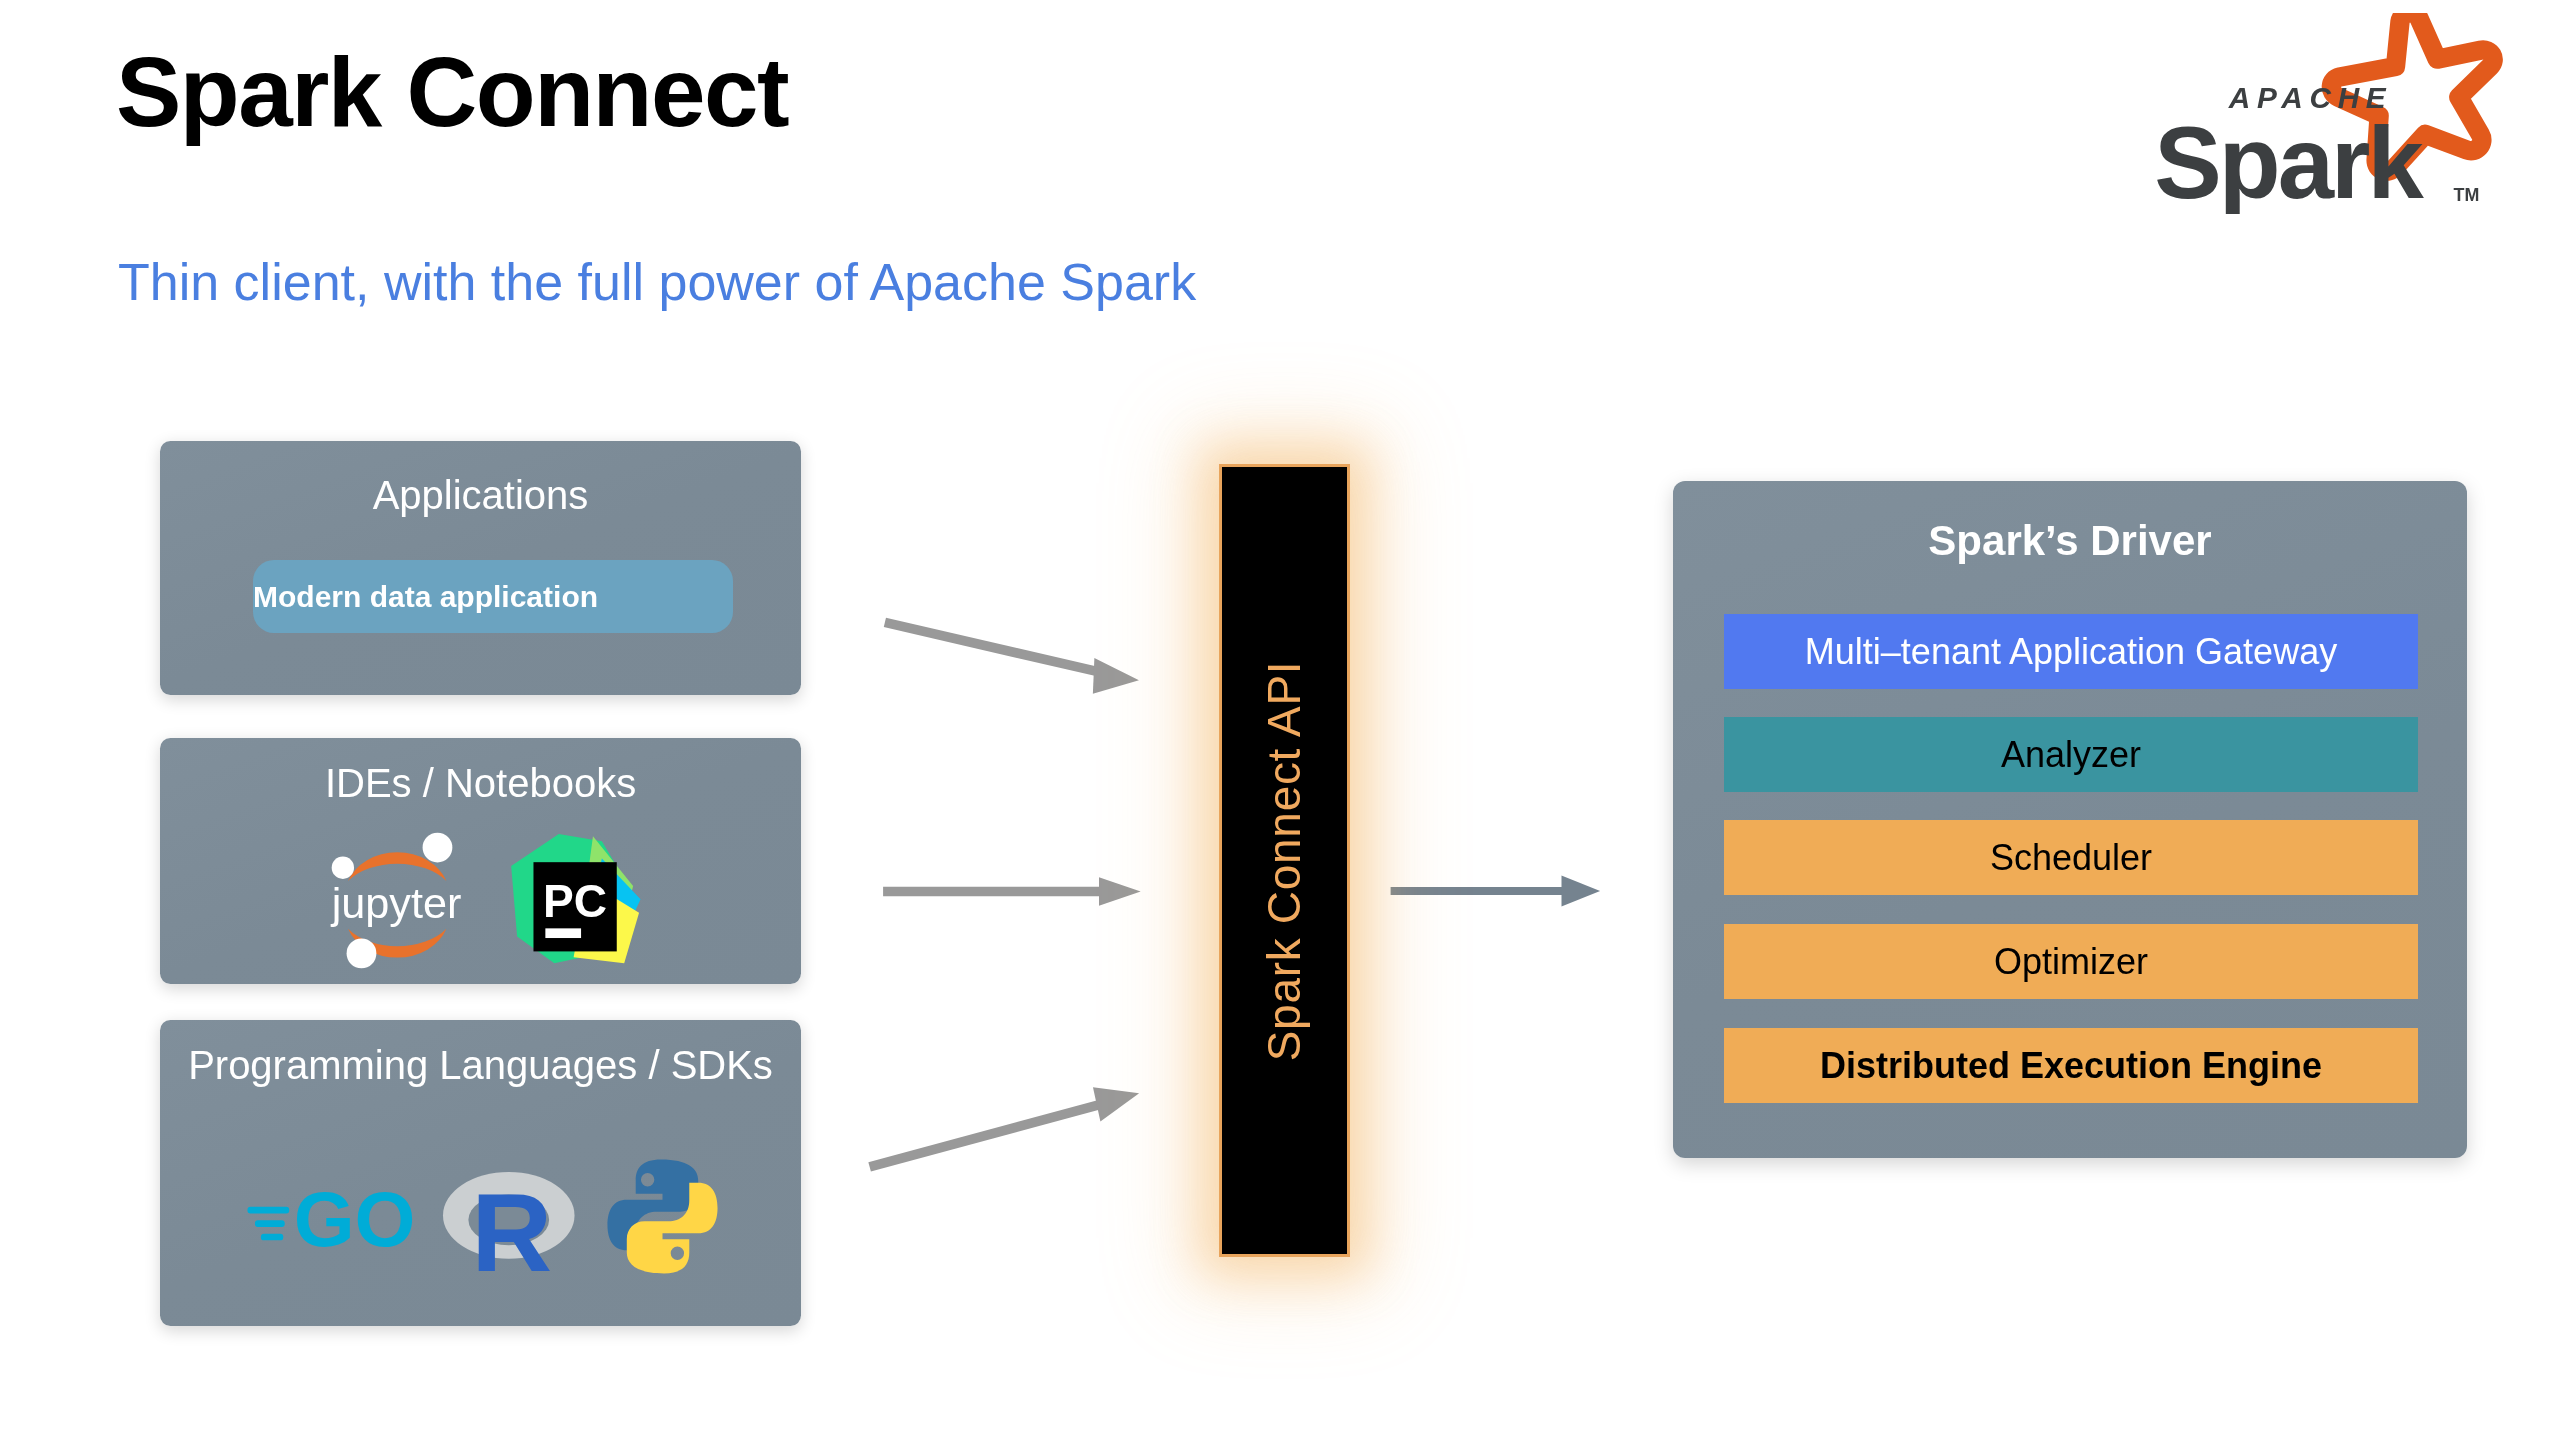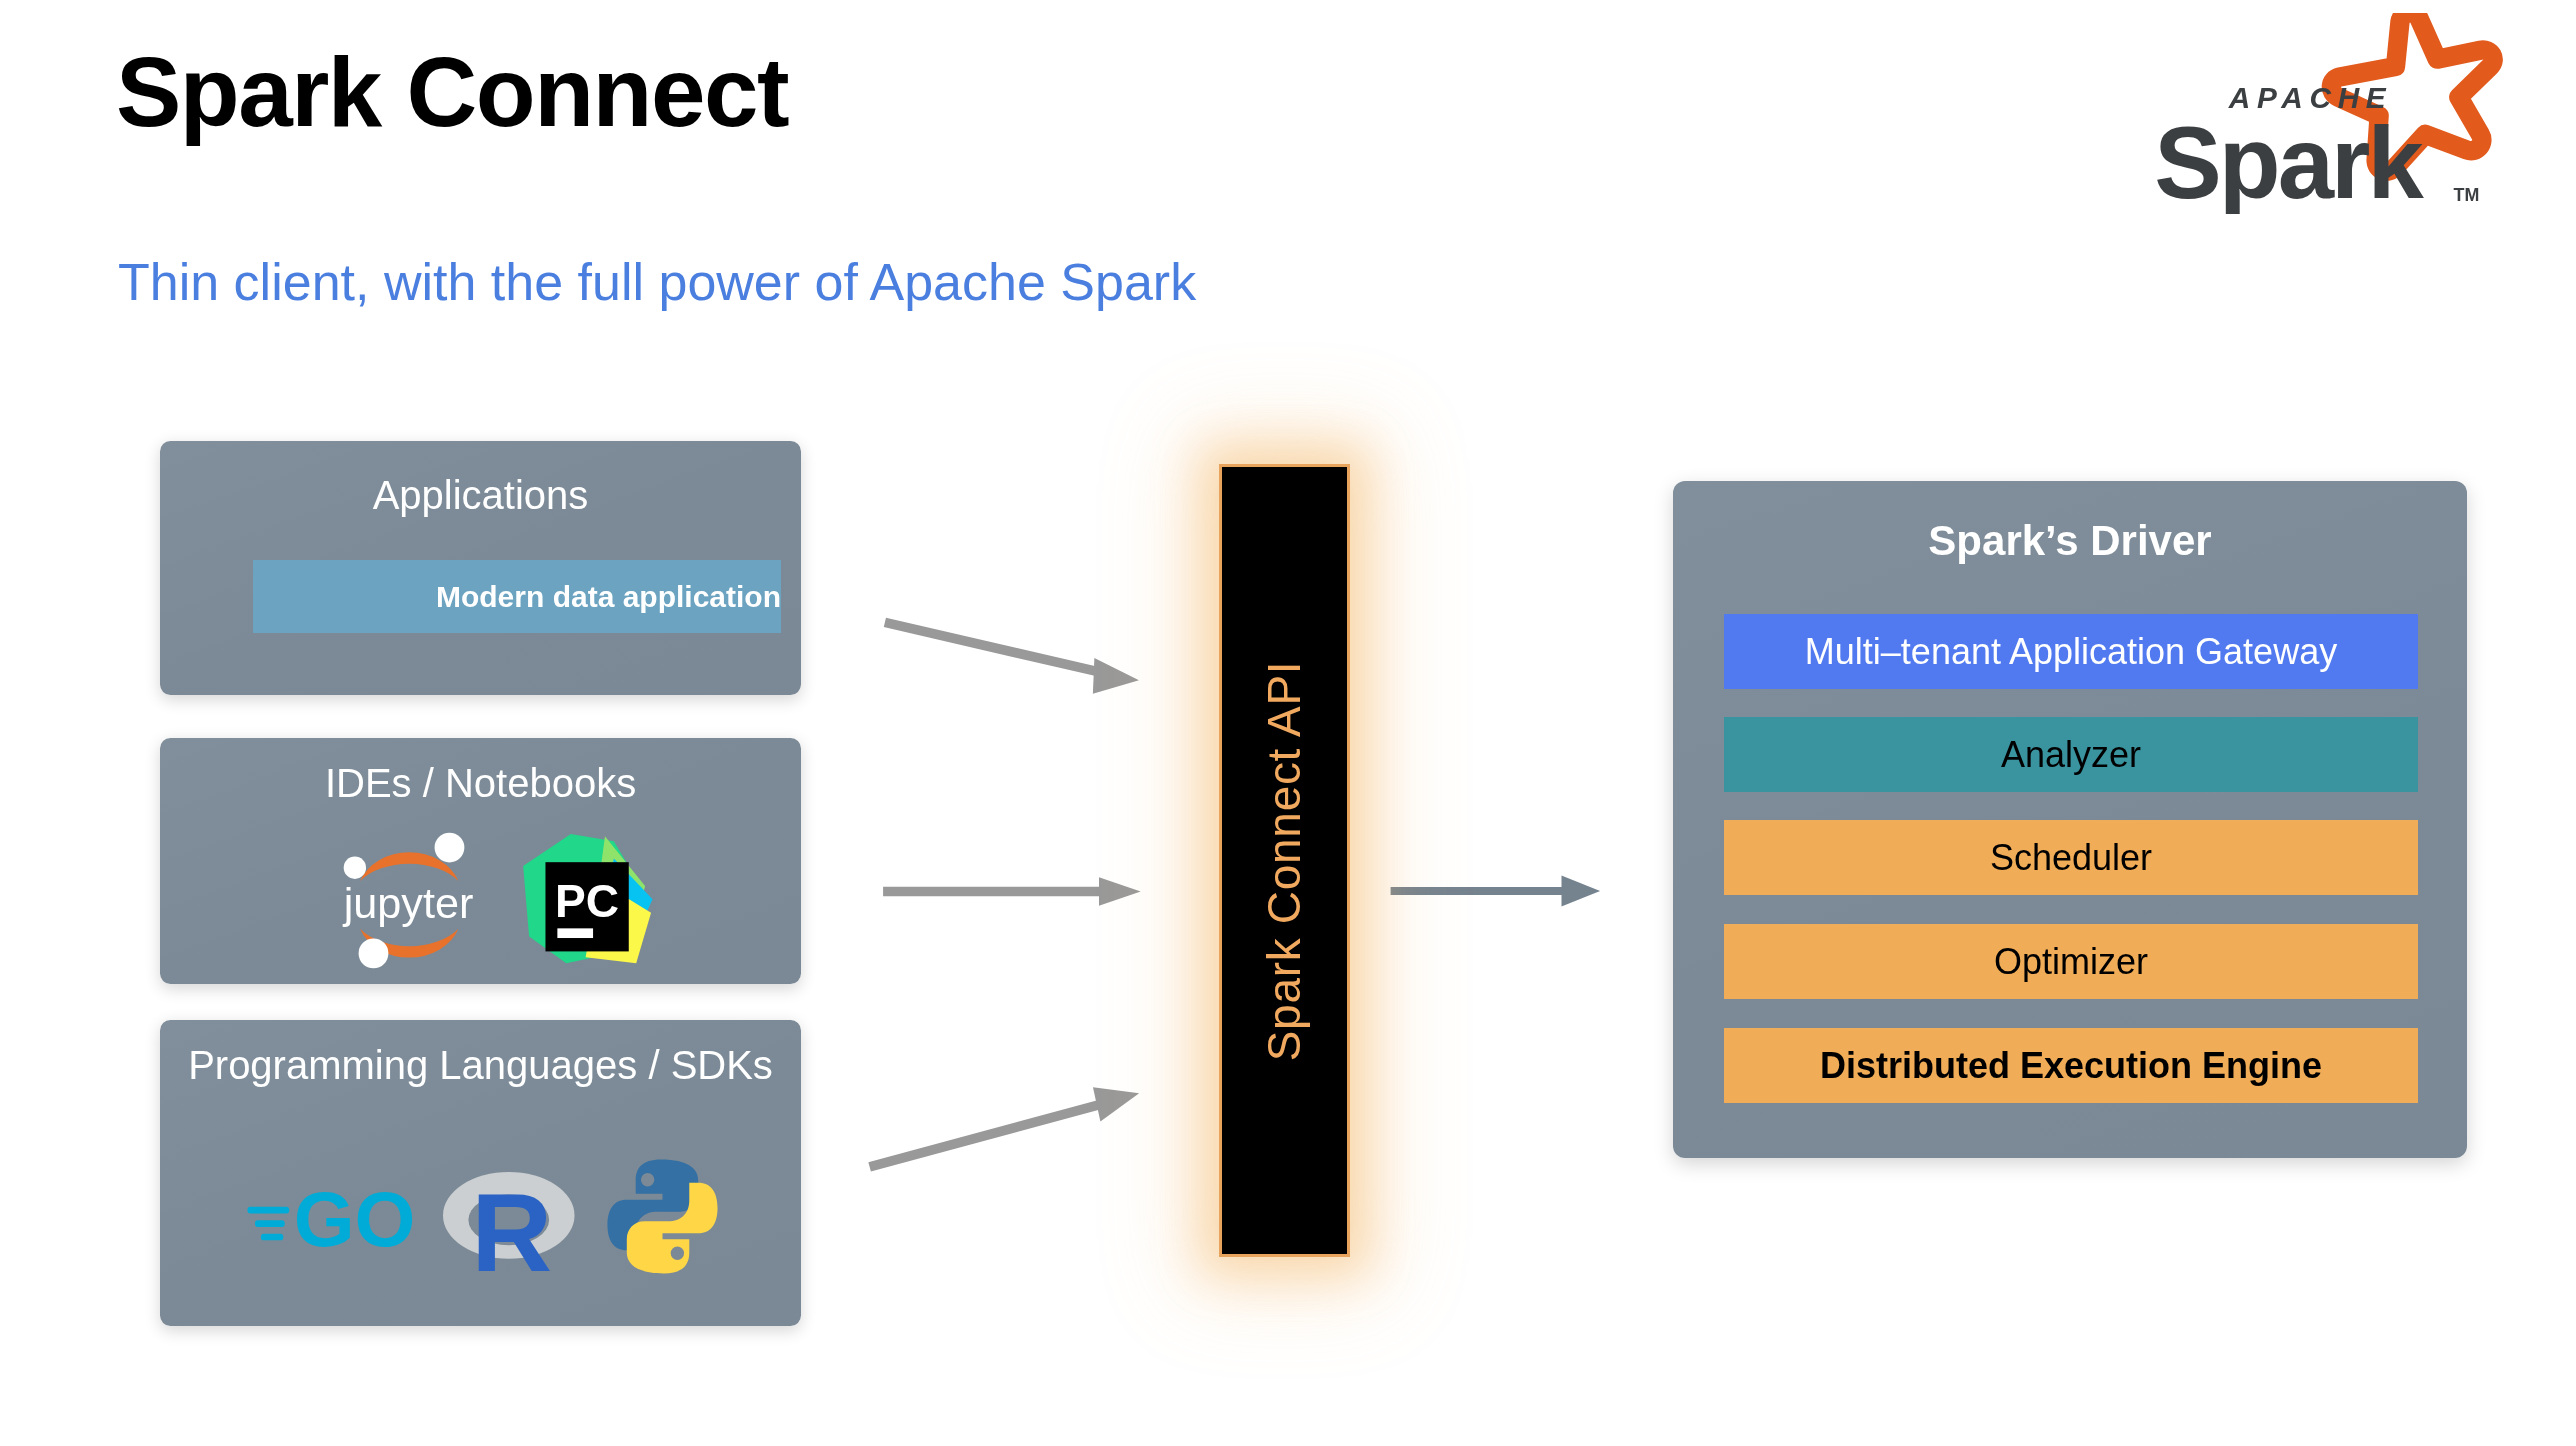--- a/index.html
+++ b/index.html
@@ -45,31 +45,31 @@
     text-align: center; color: #ffffff;
     font-size: 40px; font-weight: 400; line-height: 1.15;
   }
 
   #box-applications { left: 160px; top: 441px; width: 641px; height: 254px; }
   #box-ides        { left: 160px; top: 738px; width: 641px; height: 246px; }
   #box-langs       { left: 160px; top: 1020px; width: 641px; height: 306px; }
 
   #modern-pill {
     position: absolute; left: 93px; top: 119px;
-    width: 528px; height: 73px;
-    background: #6ba3c0; border-radius: 0;
-    display: flex; align-items: center; justify-content: flex-end;
+    width: 480px; height: 73px;
+    background: #6ba3c0; border-radius: 21px;
+    display: flex; align-items: center; justify-content: flex-start;
     color: #ffffff; font-size: 30px; font-weight: 700;
   }
 
   
   #ide-logos {
     position: absolute; left: 0; top: 81px; width: 100%;
     height: 157px; display: flex; align-items: center;
-    justify-content: center; gap: 30px; margin-left: 12px;
+    justify-content: center; gap: 30px;
   }
   #lang-logos {
     position: absolute; left: 0; top: 133px; width: 100%;
     height: 127px; display: flex; align-items: center;
     justify-content: center; gap: 21px;
   }
 
   
   #api-bar {
     position: absolute; left: 1219px; top: 464px;

